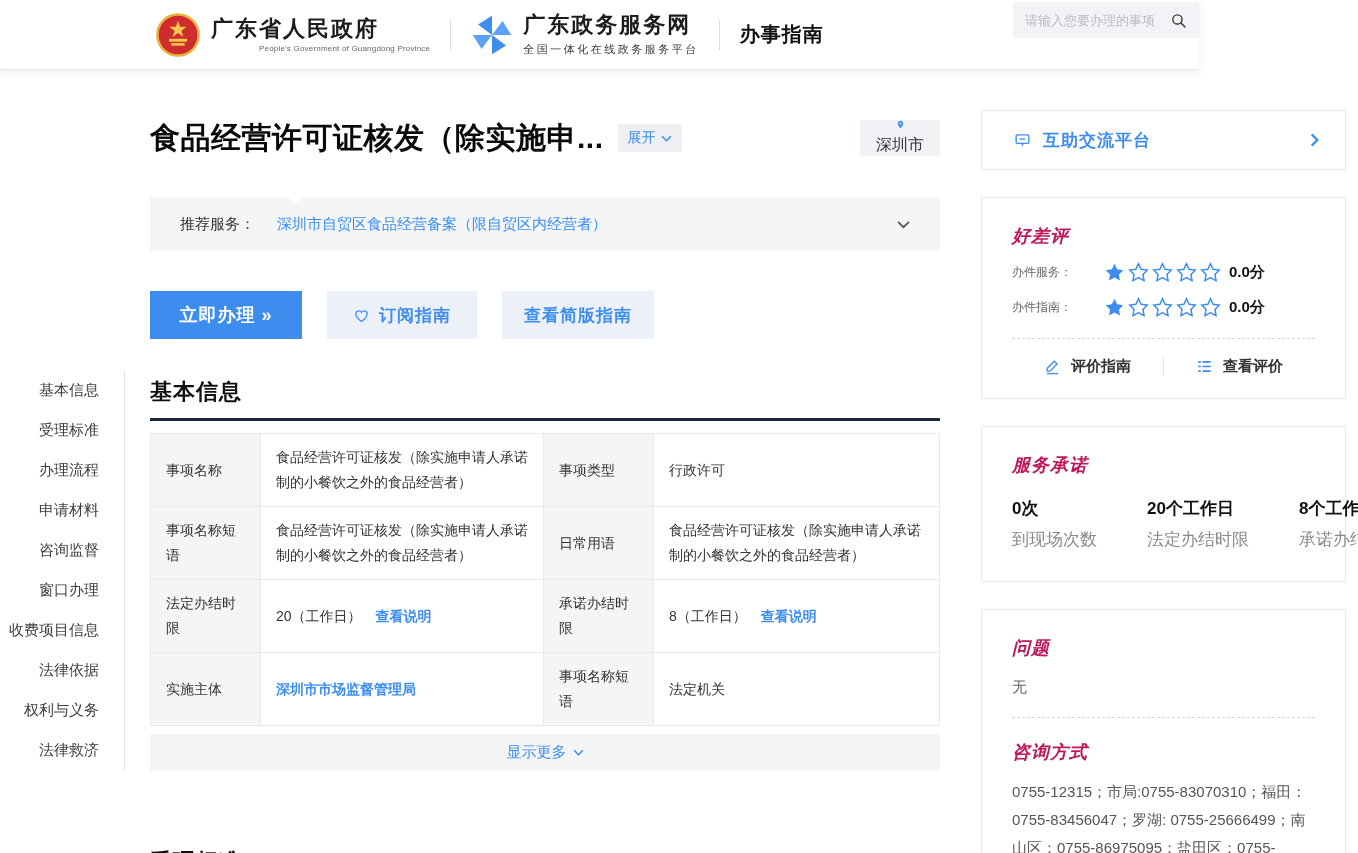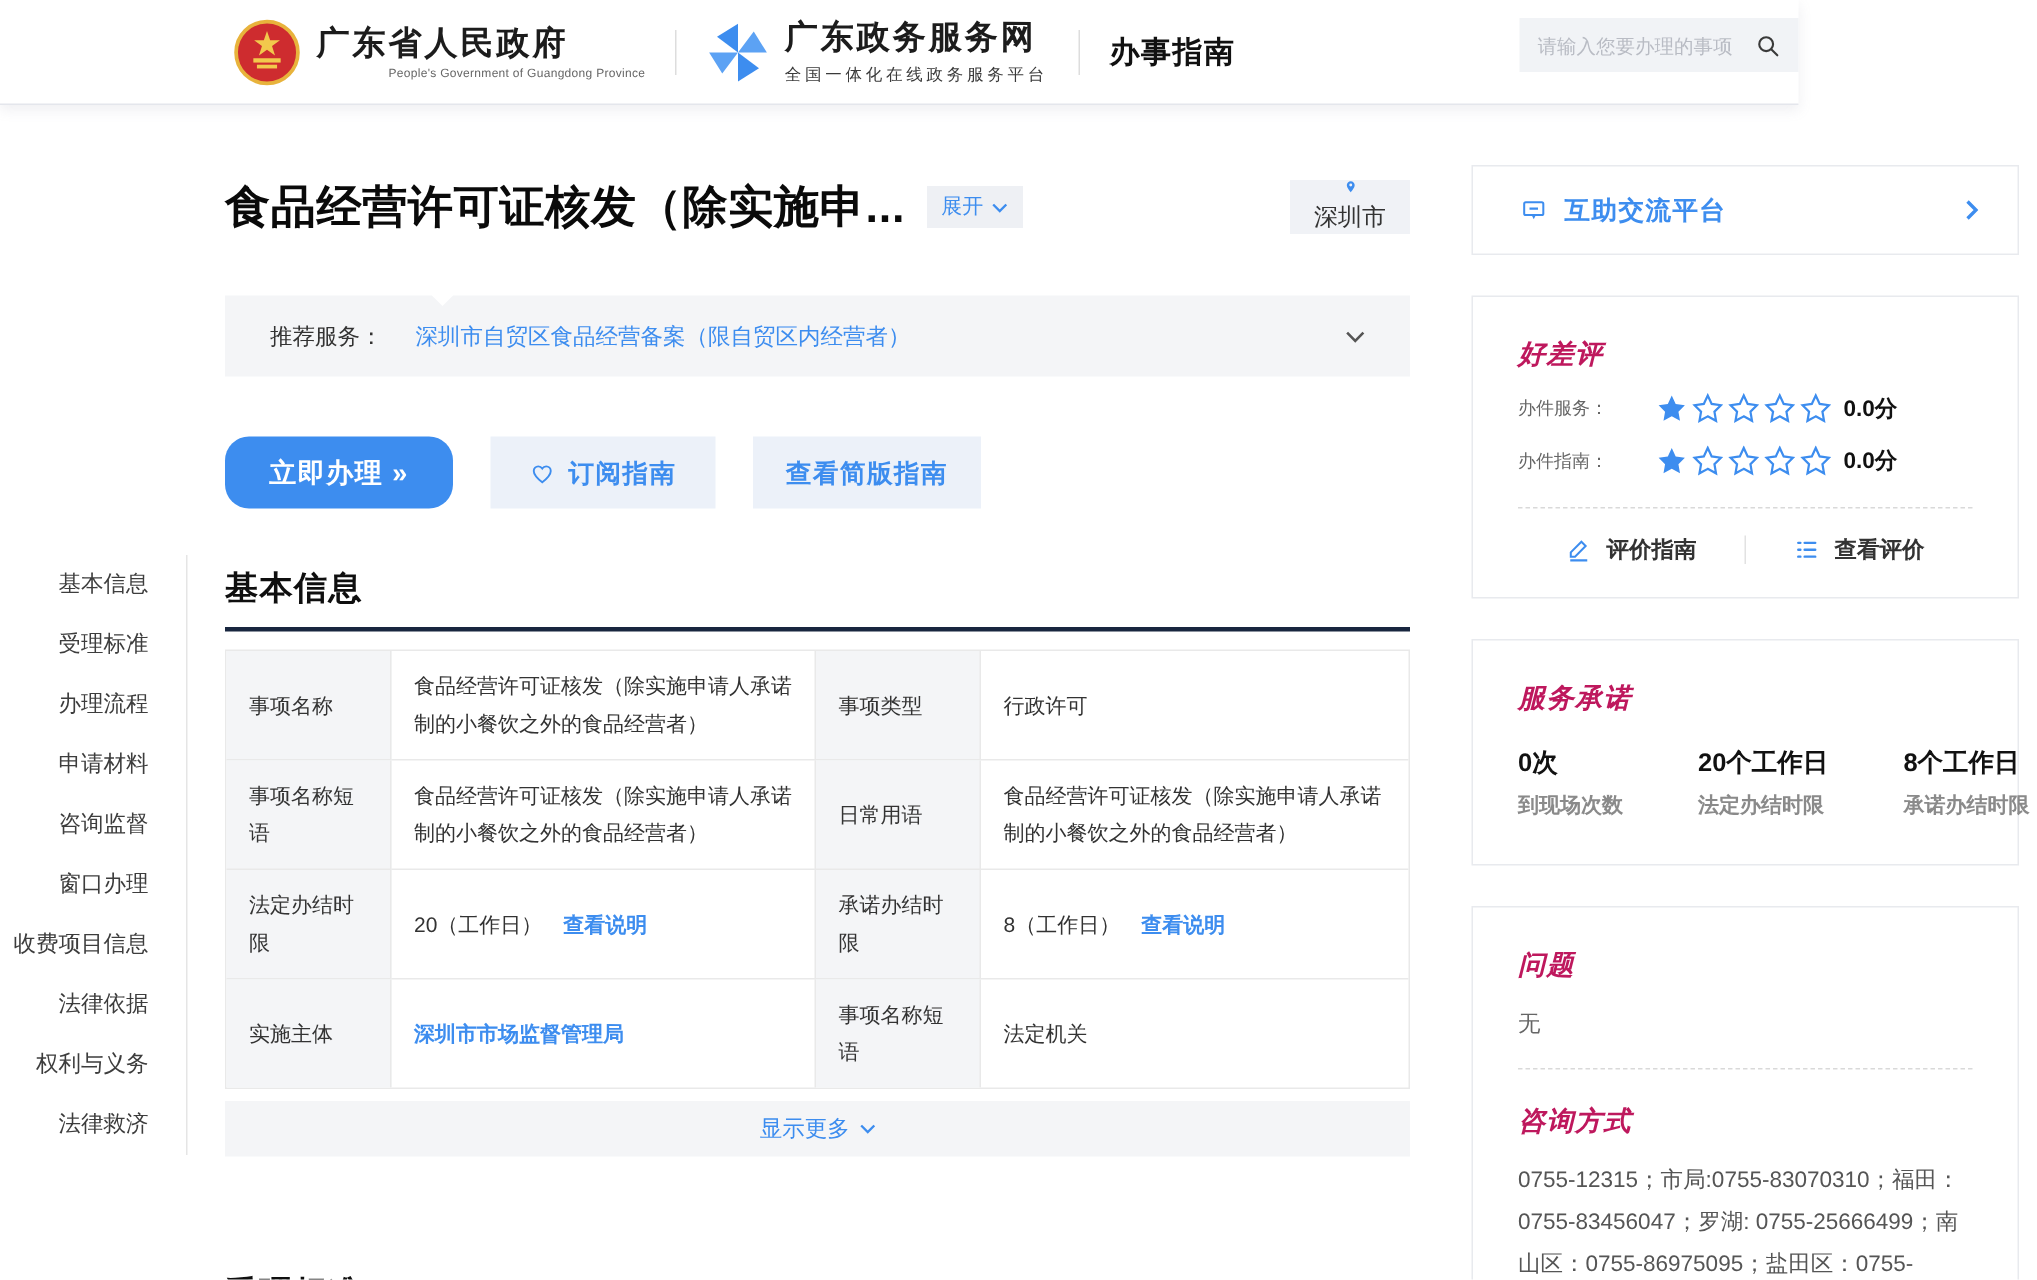--- a/index.html
+++ b/index.html
@@ -13,21 +13,21 @@
     display:flex; align-items:center; padding-left:155px; z-index:5; }
   .logo-group { display:flex; align-items:center; }
   .logo-emblem { width:46px; height:46px; flex:0 0 auto; }
   .logo-pinwheel { width:42px; height:42px; flex:0 0 auto; }
   .logo-txt { margin-left:10px; }
   .logo-title { font-size:22px; font-weight:700; color:#1c1c1c; letter-spacing:2px; line-height:26px; }
   .logo-sub-en { font-size:8px; color:#666; letter-spacing:.2px; margin-top:2px;padding-left:48px; }
   .logo-sub-cn { font-size:11px; color:#3a3a3a; letter-spacing:2.5px; margin-top:4px; }
   .hdr-divider { width:1px; height:30px; background:#ddd; margin:0 20px; }
   .hdr-nav { font-size:20px; font-weight:700; color:#111; letter-spacing:1px; }
-  .search-box { position:absolute; top:12px; right:0; width:186px; height:36px; background:#f1f3f6;
+  .search-box { position:absolute; top:2px; right:0; width:186px; height:36px; background:#f1f3f6;
     display:flex; align-items:center; padding:0 12px; }
   .search-box input { flex:1; border:none; outline:none; background:transparent; font-size:13px;
     color:#555; font-family:inherit; min-width:0; }
   .search-box input::placeholder { color:#b9bcc4; }
   .search-icon-svg { width:17px; height:17px; flex:0 0 auto; cursor:pointer; }
 
   
   .side-nav { position:absolute; left:0; top:370px; width:125px; border-right:1px solid #e5e5e5; }
   .side-nav .nav-item { height:40px; line-height:40px; text-align:right; padding-right:25px;
     font-size:15px; color:#3d3d3d; cursor:pointer; white-space:nowrap; }
@@ -45,21 +45,21 @@
     display:flex; align-items:center; padding:0 30px; }
   .recommend-bar .notch { position:absolute; top:-5px; left:140px; width:10px; height:10px;
     background:#fff; transform:rotate(45deg); }
   .recommend-label { font-size:15px; color:#333; }
   .recommend-link { font-size:15px; color:#3d8def; margin-left:22px; cursor:pointer; text-decoration:none; }
   .recommend-chevron { margin-left:auto; color:#555; }
 
   .actions-row { margin-top:40px; display:flex; gap:25px; }
   .btn { height:48px; display:flex; align-items:center; justify-content:center; cursor:pointer;
     font-weight:700; letter-spacing:1px; }
-  .btn-primary { width:152px; background:#3d8def; color:#fff; font-size:18px;border-radius:16px; }
+  .btn-primary { width:152px; background:#3d8def; color:#fff; font-size:18px; }
   .btn-light { width:150px; background:#ecf1f9; color:#3d8def; font-size:17px; gap:9px; }
   .btn-light.wide { width:152px; }
 
   .section { margin-top:38px; }
   .section-h { font-size:22px; font-weight:700; color:#0f0f0f; padding-bottom:11px;
     border-bottom:3px solid #18263f; letter-spacing:1px; }
 
   .info-table { margin-top:12px; width:790px; border:1px solid #e9e9e9;
     display:grid; grid-template-columns:110px 283px 110px 285px; }
   .cell { padding:11px 15px; font-size:14px; line-height:25px; color:#333;
@@ -95,21 +95,21 @@
   .rating-links { display:flex; margin-top:18px; }
   .rating-link { flex:1; display:flex; align-items:center; justify-content:center; gap:10px;
     font-size:15px; font-weight:700; color:#333; cursor:pointer; }
   .rating-link + .rating-link { border-left:1px solid #e2e2e2; }
   .icon-16 { width:17px; height:17px; }
 
   .promise-stats { display:flex; margin-top:20px; padding-bottom:8px;gap:20px; }
   .stat { margin-right:30px; }
   .stat:last-child { margin-right:0; }
   .stat-val { font-size:17px; font-weight:700; color:#111; white-space:nowrap; }
-  .stat-lab { font-size:14px; color:#8a8a8a; margin-top:8px; white-space:nowrap;font-weight:bold; }
+  .stat-lab { font-size:17px; color:#8a8a8a; margin-top:8px; white-space:nowrap; }
 
   .q-content { font-size:15px; color:#666; margin-top:18px; }
   .consult-title { margin-top:22px; }
   .consult-text { margin-top:14px; font-size:15px; color:#555; line-height:28px; }
 
   .chev { display:inline-block; }
 </style>
 </head>
 <body>
 

